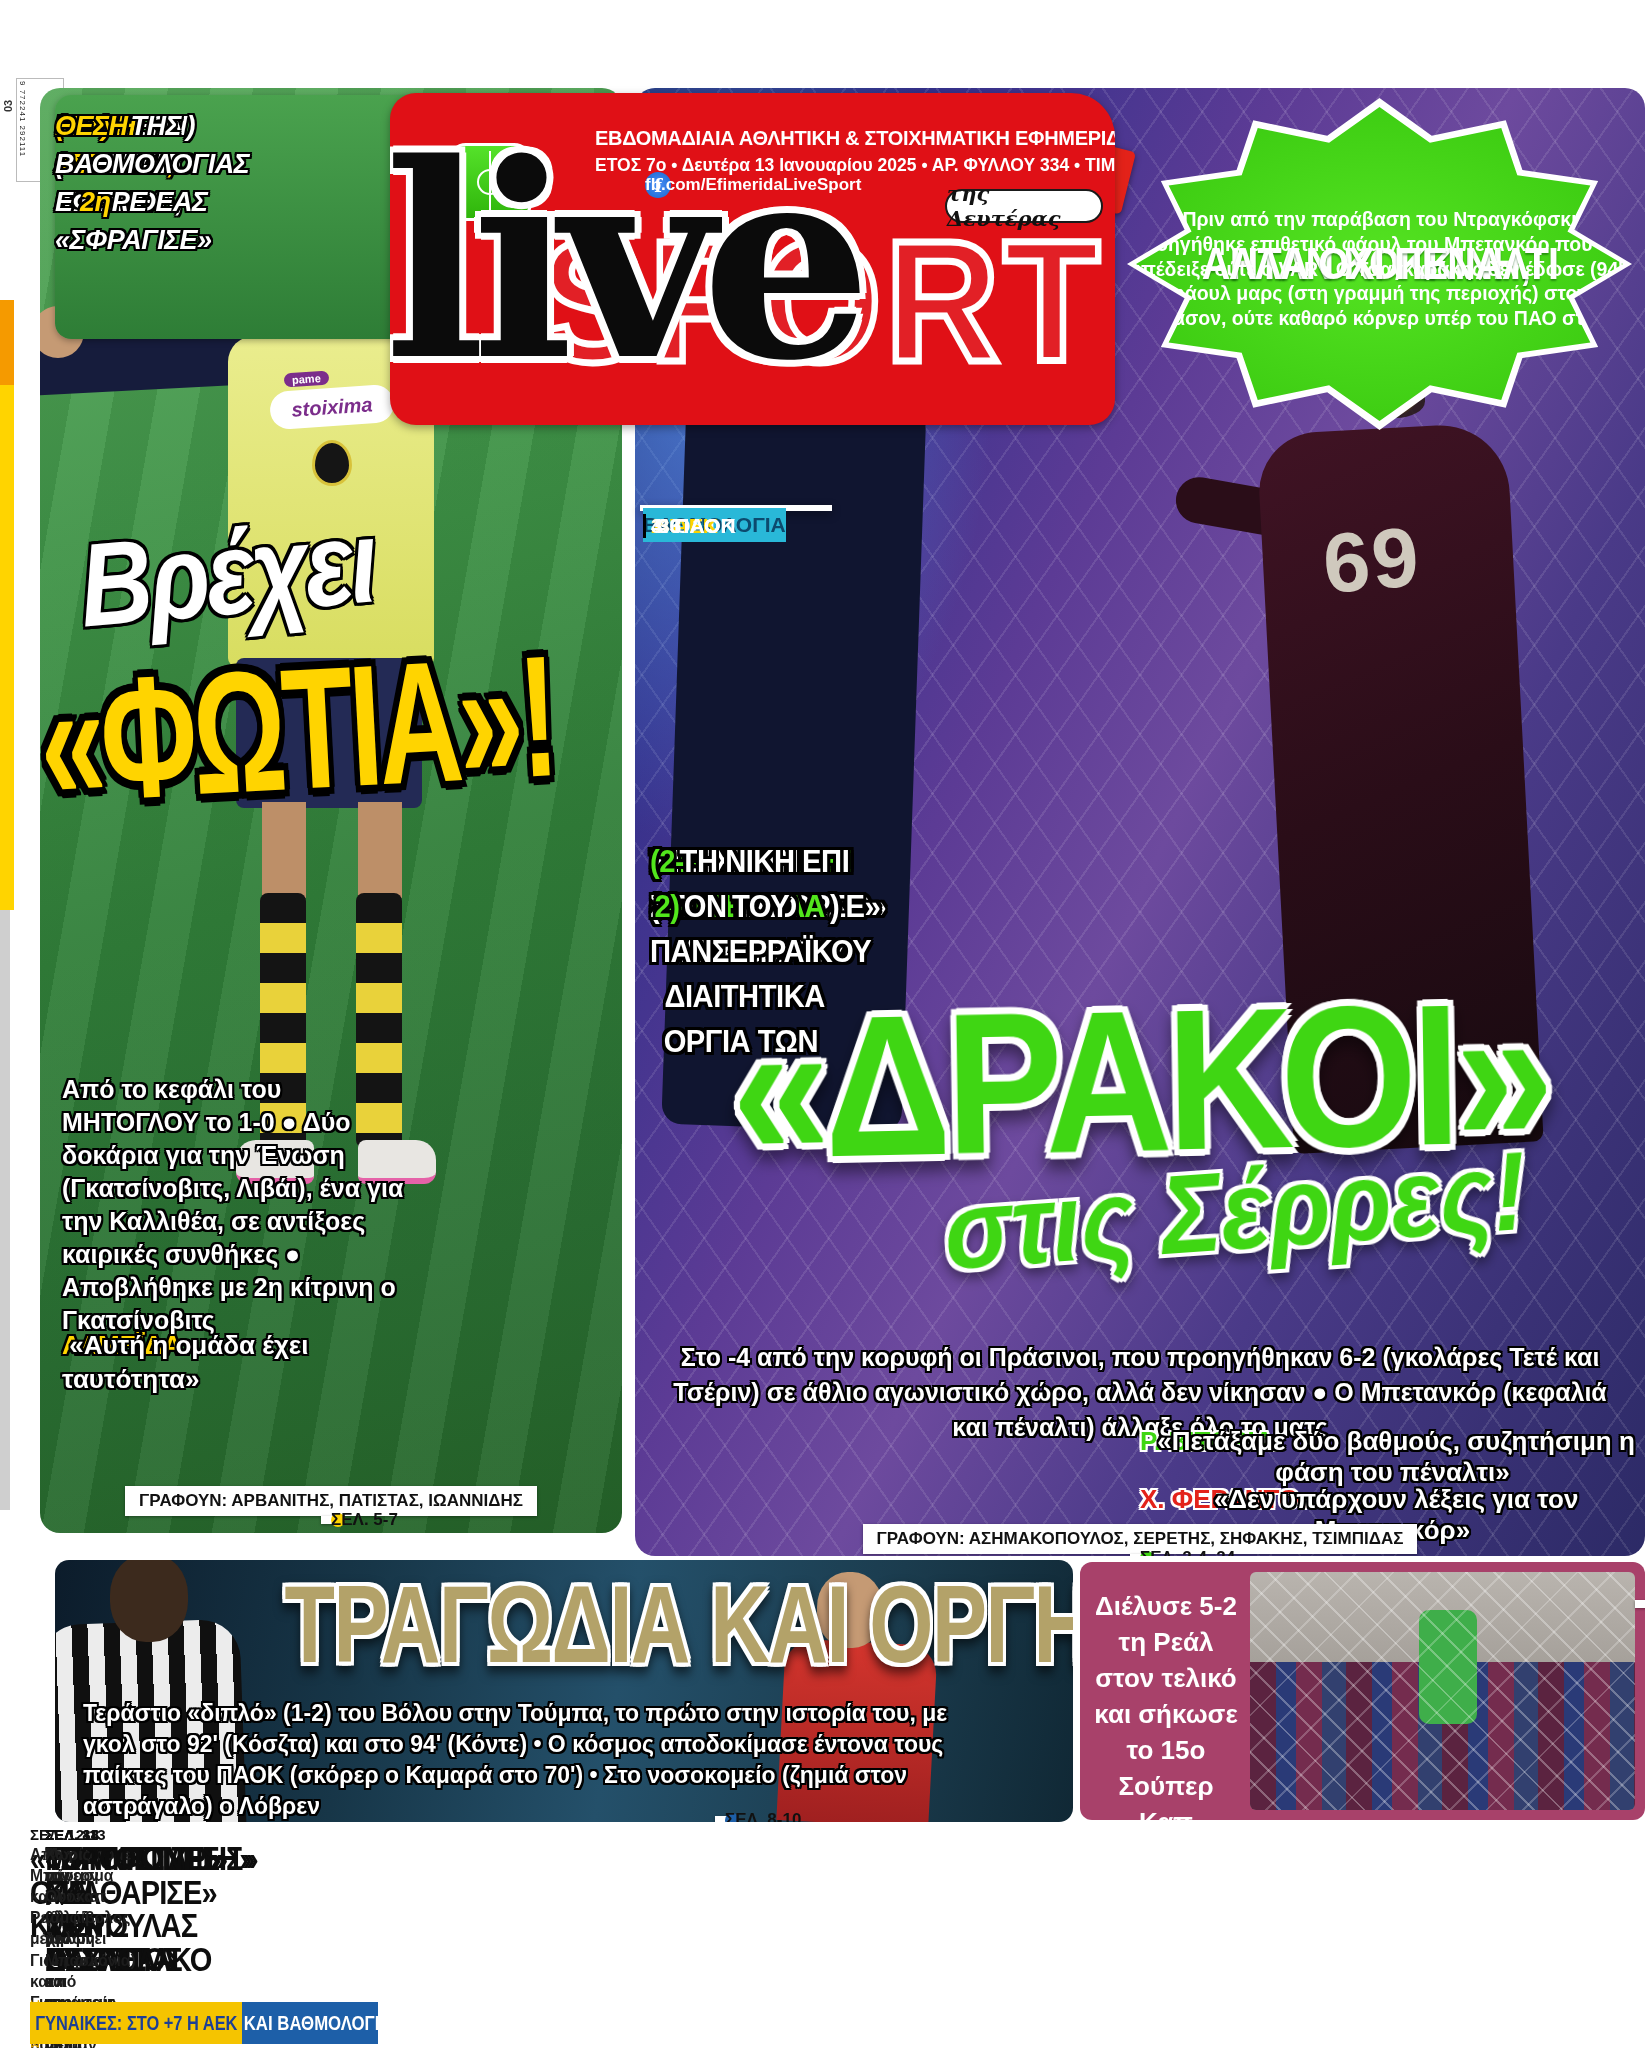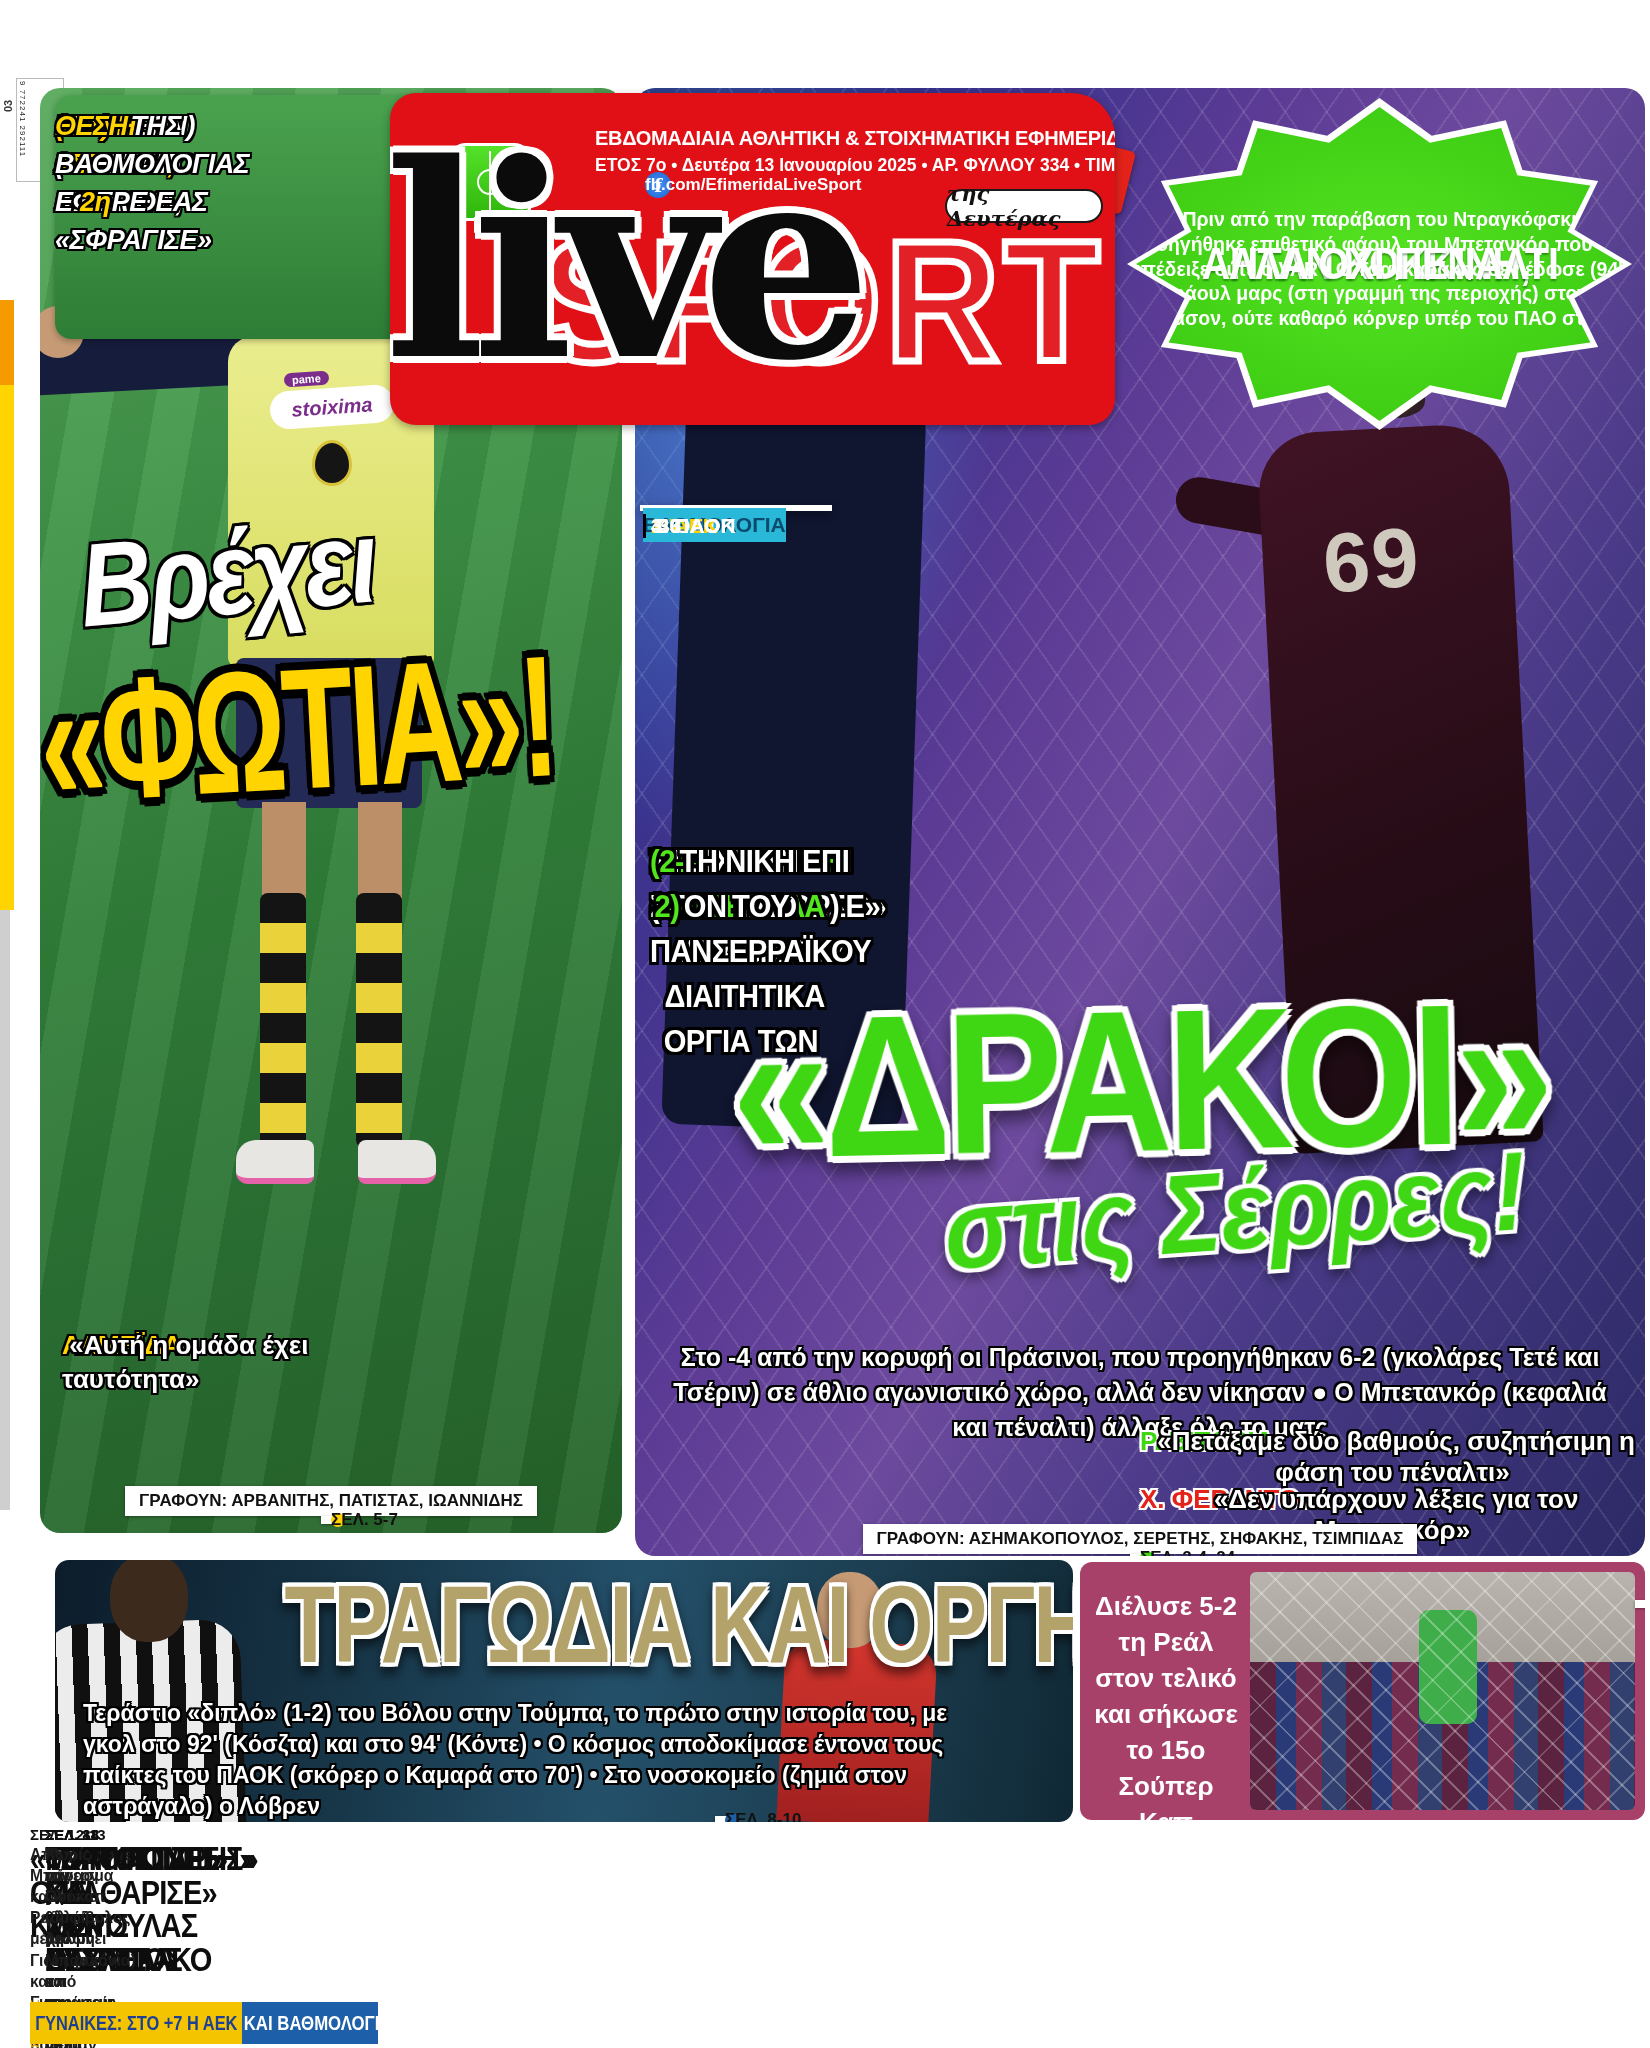--- a/index.html
+++ b/index.html
@@ -263,20 +263,21 @@
         <span class="promo-line">
             <span class="seg y">ΘΕΣΗ</span>
             <span class="seg w"> ΤΗΣ ΒΑΘΜΟΛΟΓΙΑΣ</span>
           </span>
       </div>
     </div>
 
     <div class="hl-script sh-b3">Βρέχει</div>
     <div class="hl-main sh-b7">«ΦΩΤΙΑ»!</div>
 
+    <div class="ls-body sh-b2">Από το κεφάλι του ΜΗΤΟΓΛΟΥ το 1-0 ● Δύο δοκάρια για την Ένωση (Γκατσίνοβιτς, Λιβάι), ένα για την Καλλιθέα, σε αντίξοες καιρικές συνθήκες ● Αποβλήθηκε με 2η κίτρινη ο Γκατσίνοβιτς</div>
 
     <div class="ls-quote sh-b2">
       <span class="seg y">ΑΛΜΕΪΔΑ:</span>
         <span class="seg w"> «Αυτή η ομάδα έχει ταυτότητα»</span>
     </div>
 
     <div class="ls-credits">
       <div class="credit-box">ΓΡΑΦΟΥΝ: ΑΡΒΑΝΙΤΗΣ, ΠΑΤΙΣΤΑΣ, ΙΩΑΝΝΙΔΗΣ</div>
       <div class="page-box">
         <span class="dot dot-yellow"></span>

